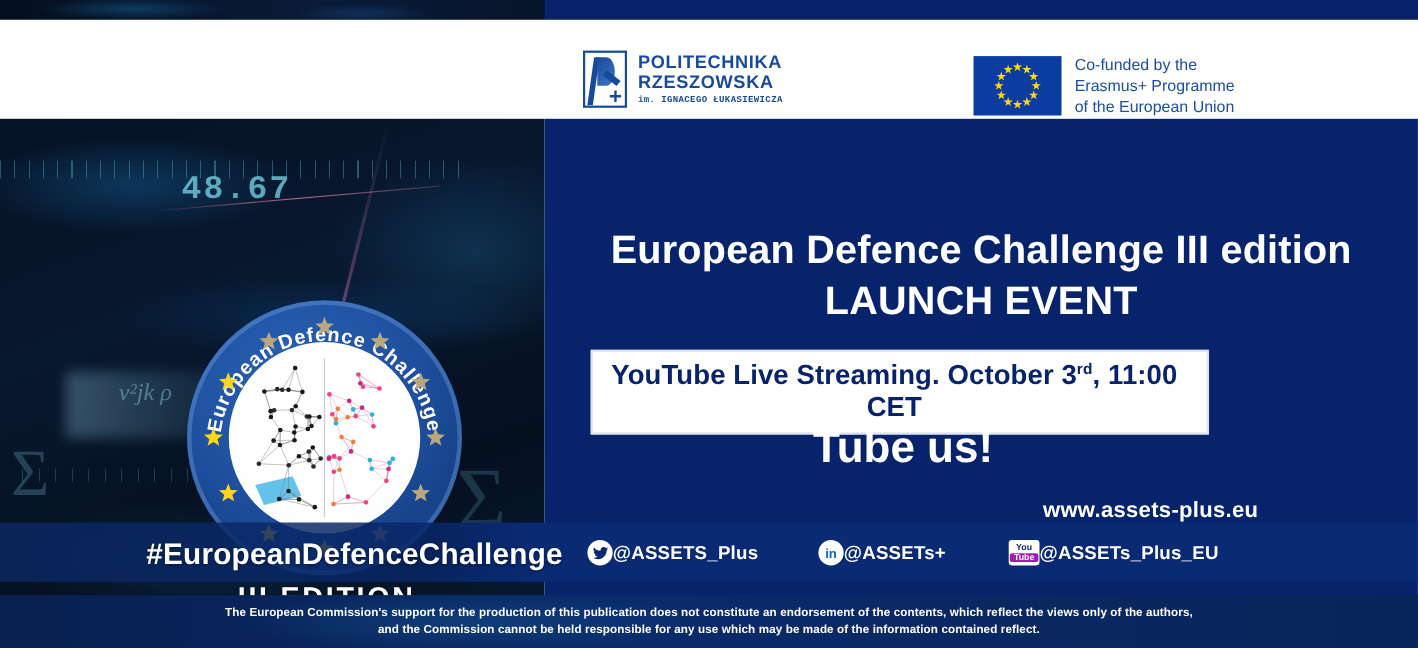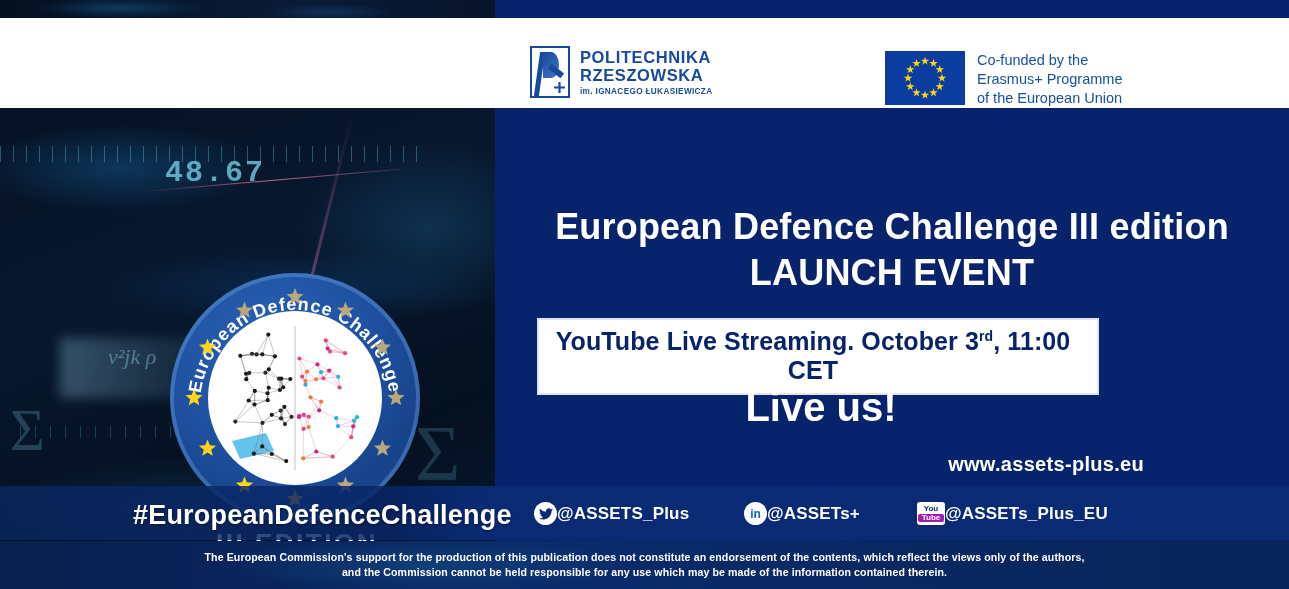--- a/index.html
+++ b/index.html
@@ -96,21 +96,21 @@
   .prz-mark .s3 { left:16px; top:20px; width:16px; height:6px; transform:rotate(38deg); }
   .prz-mark .cross {
     position:absolute; right:3px; bottom:3px; width:11px; height:11px;
     background:#174a9c;
     clip-path: polygon(40% 0,60% 0,60% 40%,100% 40%,100% 60%,60% 60%,60% 100%,40% 100%,40% 60%,0 60%,0 40%,40% 40%);
   }
   .prz-text { color:#174a9c; line-height:1.12; }
   .prz-text .l1, .prz-text .l2 {
     font-weight:700; font-size:16.5px; letter-spacing:.6px;
   }
-  .prz-text .l3 { font-weight:700; font-size:8.2px; letter-spacing:.35px; margin-top:2px; }
+  .prz-text .l3 { font-weight:700; font-size:8.2px; letter-spacing:.35px; margin-top:2px;font-family:Liberation Mono, monospace; }
 
   .logo-eu { position:absolute; left:885px; top:33px; display:flex; align-items:flex-start; gap:12px; }
   .eu-flag {
     width:80px; height:54px; background:#0b3ca0; position:relative; overflow:hidden;
   }
   .eu-star {
     position:absolute; width:9px; height:9px; background:#ffd617;
     clip-path: polygon(50% 0%,61% 35%,98% 35%,68% 57%,79% 91%,50% 70%,21% 91%,32% 57%,2% 35%,39% 35%);
   }
   .eu-text { color:#1b4fa0; font-size:14.5px; line-height:1.32; white-space:nowrap; }
@@ -220,21 +220,21 @@
     color:#ffffff; font-weight:700; font-size:40px;
   }
   .site {
     position:absolute; left:0; top:345px; width:794px; text-align:right;
     padding-right:145px;
     color:#ffffff; font-weight:700; font-size:20px; letter-spacing:.3px;
   }
 
   
   .footer-bar {
-    position:absolute; left:0; top:486px; width:1289px; height:54px;
+    position:absolute; left:0; top:475px; width:1289px; height:54px;
     background:linear-gradient(90deg, rgba(10,40,100,.78) 0%, rgba(8,38,102,.86) 30%, #0a2a74 38%, #0a2a74 100%);
     display:flex; align-items:center;
   }
   .hashtag {
     position:absolute; left:133px; top:14px;
     color:#ffffff; font-weight:700; font-size:27px; letter-spacing:.2px;
     text-shadow:0 1px 3px rgba(0,0,0,.45);
   }
   .social { position:absolute; top:16px; display:flex; align-items:center; }
   .social .handle { color:#ffffff; font-weight:700; font-size:17px; letter-spacing:.2px; }
@@ -643,21 +643,21 @@
       <div>European Defence Challenge III edition</div>
       <div>LAUNCH EVENT</div>
     </div>
 
     <div class="stream-box">
       <div class="txt">
         <span>YouTube Live Streaming. October 3</span><sup>rd</sup><span>, 11:00 CET</span>
       </div>
     </div>
 
-    <div class="join">Live us!</div>
+    <div class="join">Tube us!</div>
     <div class="site">www.assets-plus.eu</div>
   </div>
 
   <div class="footer-bar">
     <div class="hashtag">#EuropeanDefenceChallenge</div>
 
     <div class="social" style="left:534px;">
       <span class="ic-tw">
         <svg width="14" height="12" viewBox="0 0 24 20">
             <path fill="#0a2a74" d="M24 2.4c-.9.4-1.8.7-2.8.8 1-.6 1.8-1.6 2.2-2.7-1 .6-2 1-3.1 1.2A4.9 4.9 0 0 0 11.9 5c0 .4 0 .8.1 1.1A13.9 13.9 0 0 1 1.7.9 4.9 4.9 0 0 0 3.2 7.4c-.8 0-1.6-.2-2.2-.6 0 2.4 1.7 4.4 3.9 4.8-.4.1-.9.2-1.3.2-.3 0-.6 0-.9-.1a4.9 4.9 0 0 0 4.6 3.4A9.9 9.9 0 0 1 0 17.1a13.9 13.9 0 0 0 7.5 2.2c9.1 0 14-7.5 14-14v-.6c1-.7 1.8-1.6 2.5-2.6z"></path>
@@ -675,16 +675,16 @@
       <span class="ic-yt">
         <span class="y1">You</span>
         <span class="y2">Tube</span>
       </span>
       <span class="handle">@ASSETs_Plus_EU</span>
     </div>
   </div>
 
   <div class="disclaimer">
     <p>The European Commission's support for the production of this publication does not constitute an endorsement of the contents, which reflect the views only of the authors,</p>
-    <p>and the Commission cannot be held responsible for any use which may be made of the information contained therein.</p>
+    <p>and the Commission cannot be held responsible for any use which may be made of the information contained reflect.</p>
   </div>
 
 </div>
 
 </body></html>

